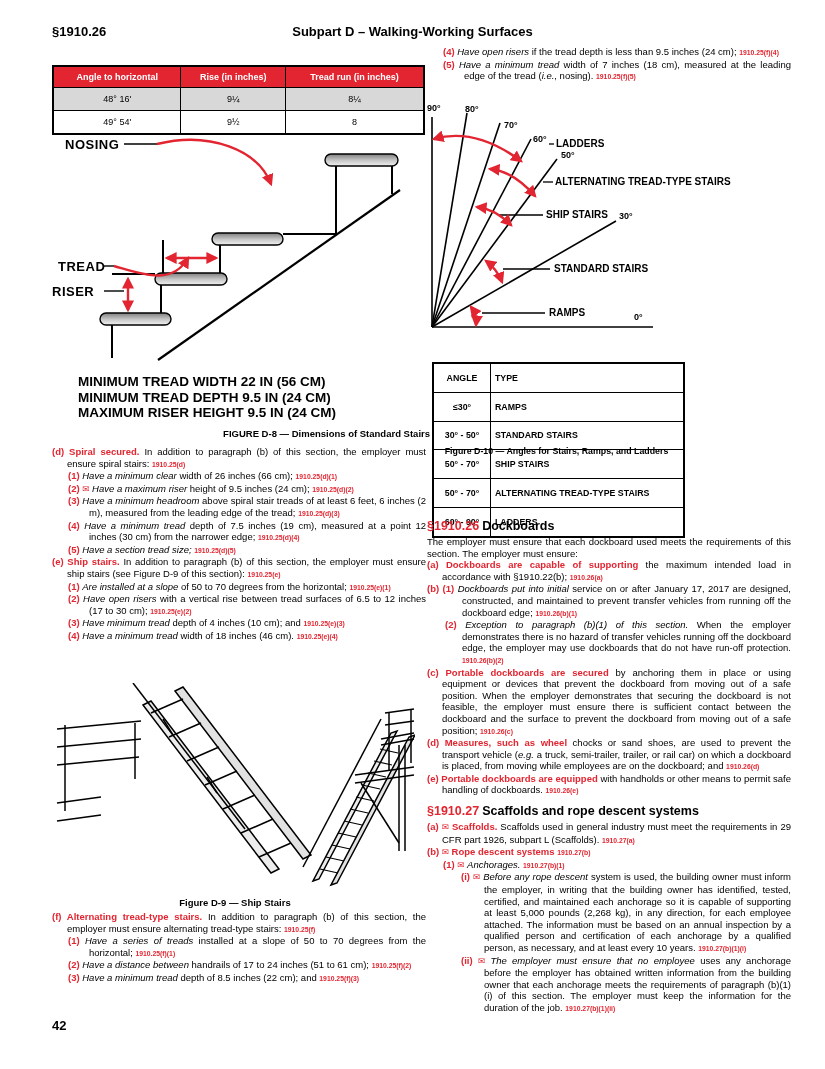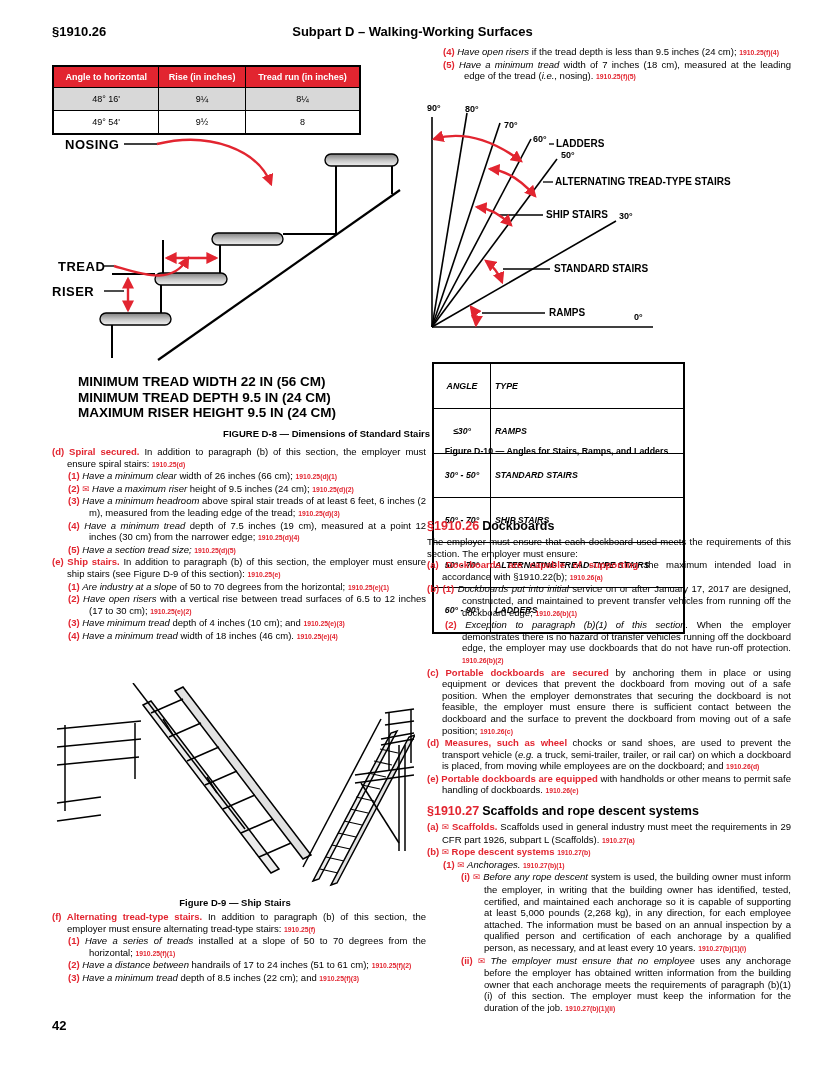--- a/index.html
+++ b/index.html
@@ -5,37 +5,37 @@
   :root{ --accent:#e22530; }
   html,body{margin:0;padding:0;background:#9a9a9a;}
   .page{position:relative;width:825px;height:1069px;background:#ffffff;
         font-family:"Liberation Sans",sans-serif;color:#000;overflow:hidden;}
   
   .hdr-sec{position:absolute;left:52px;top:24px;font-size:13px;font-weight:bold;}
   .hdr-title{position:absolute;left:0;right:0;top:24px;text-align:center;font-size:13px;font-weight:bold;}
   
   .t1-title{position:absolute;left:52px;top:52px;width:373px;display:flex;justify-content:space-between;
             color:var(--accent);font-weight:bold;font-size:9px;}
-  #tableD1{position:absolute;left:52px;top:65px;width:309px;border-collapse:collapse;border:2px solid #000;}
+  #tableD1{position:absolute;left:52px;top:65px;width:373px;border-collapse:collapse;border:2px solid #000;}
   #tableD1 th{background:var(--accent);color:#fff;font-size:9px;font-weight:bold;height:18px;border:1px solid #000;}
   #tableD1 td{font-size:9px;text-align:center;height:20px;border:1px solid #000;}
   #tableD1 tbody tr:nth-child(1) td{background:#d8d8d8;}
   
   svg{position:absolute;}
   #figD8{left:40px;top:128px;}
   #figD9{left:55px;top:683px;}
   #figD10{left:425px;top:101px;}
   .d8notes{position:absolute;left:78px;top:374px;font-weight:bold;font-size:13.5px;line-height:15.5px;}
   .caption{position:absolute;font-weight:bold;font-size:9.5px;text-align:center;}
   #capD8{left:40px;top:428px;width:390px;text-align:right;}
   #capD9{left:40px;top:897px;width:390px;}
   #capD10{left:425px;top:446px;width:263px;font-size:8.8px;}
   
-  #tableD10{position:absolute;left:432px;top:362px;width:253px;border-collapse:collapse;border:2px solid #000;font-style:italic;}
-  #tableD10 th,#tableD10 td{border:1.5px solid #000;font-size:8.8px;font-weight:bold;height:11.8px;padding:16px 4px;}
+  #tableD10{position:absolute;left:432px;top:362px;width:253px;border-collapse:collapse;border:2px solid #000;}
+  #tableD10 th,#tableD10 td{border:1.5px solid #000;font-size:8.8px;font-weight:bold;height:11.8px;padding:8px 4px;}
   #tableD10 th:first-child,#tableD10 td:first-child{width:52px;text-align:center;padding:0 2px;}
   #tableD10 th:last-child,#tableD10 td:last-child{text-align:left;}
   
   .col{position:absolute;}
   #lt1{left:52px;top:446px;width:374px;}
   #lt2{left:52px;top:911px;width:374px;}
   #rt1{left:427px;top:46px;width:364px;}
   #rt2{left:427px;top:471px;width:364px;margin-top:48px;}
   .para{font-size:9.5px;line-height:11.6px;text-align:justify;}
   .p0{text-indent:-15px;padding-left:15px;}
@@ -147,21 +147,21 @@
   <div class="caption" id="capD8">FIGURE D-8  —  Dimensions of Standard Stairs</div>
 
   <div id="lt1" class="col">
       <div class="para p0"><span class="r-b">(d) Spiral secured.</span><span class="r-p">  In addition to paragraph (b) of this section, the employer must ensure spiral stairs: </span><span class="r-r">1910.25(d)</span></div>
       <div class="para p1"><span class="r-b">(1) </span><span class="r-i">Have a minimum clear</span><span class="r-p">  width of 26 inches (66 cm); </span><span class="r-r">1910.25(d)(1)</span></div>
       <div class="para p1"><span class="r-b">(2) </span><span class="r-x">✉ </span><span class="r-i">Have a maximum riser</span><span class="r-p">  height of 9.5 inches (24 cm); </span><span class="r-r">1910.25(d)(2)</span></div>
       <div class="para p1"><span class="r-b">(3) </span><span class="r-i">Have a minimum headroom</span><span class="r-p">  above spiral stair treads of at least 6 feet, 6 inches (2 m), measured from the leading edge of the tread; </span><span class="r-r">1910.25(d)(3)</span></div>
       <div class="para p1"><span class="r-b">(4) </span><span class="r-i">Have a minimum tread</span><span class="r-p">  depth of 7.5 inches (19 cm), measured at a point 12 inches (30 cm) from the narrower edge; </span><span class="r-r">1910.25(d)(4)</span></div>
       <div class="para p1"><span class="r-b">(5) </span><span class="r-i">Have a section tread size;</span><span class="r-p"> </span><span class="r-r">1910.25(d)(5)</span></div>
       <div class="para p0"><span class="r-b">(e) Ship stairs.</span><span class="r-p">  In addition to paragraph (b) of this section, the employer must ensure ship stairs (see Figure D-9 of this section): </span><span class="r-r">1910.25(e)</span></div>
-      <div class="para p1"><span class="r-b">(1) </span><span class="r-i">Are industry at a slope</span><span class="r-p">  of 50 to 70 degrees from the horizontal; </span><span class="r-r">1910.25(e)(1)</span></div>
+      <div class="para p1"><span class="r-b">(1) </span><span class="r-i">Are installed at a slope</span><span class="r-p">  of 50 to 70 degrees from the horizontal; </span><span class="r-r">1910.25(e)(1)</span></div>
       <div class="para p1"><span class="r-b">(2) </span><span class="r-i">Have open risers</span><span class="r-p">  with a vertical rise between tread surfaces of 6.5 to 12 inches (17 to 30 cm); </span><span class="r-r">1910.25(e)(2)</span></div>
       <div class="para p1"><span class="r-b">(3) </span><span class="r-i">Have minimum tread</span><span class="r-p">  depth of 4 inches (10 cm); and </span><span class="r-r">1910.25(e)(3)</span></div>
       <div class="para p1"><span class="r-b">(4) </span><span class="r-i">Have a minimum tread</span><span class="r-p">  width of 18 inches (46 cm). </span><span class="r-r">1910.25(e)(4)</span></div>
     </div>
 
   <svg id="figD9" width="360" height="210" viewBox="0 0 360 210">
     <g class="blk" stroke-width="1.5">
       <line x1="2" y1="46" x2="86" y2="38"></line>
         <line x1="2" y1="64" x2="86" y2="56"></line>
         <line x1="2" y1="82" x2="84" y2="74"></line>

